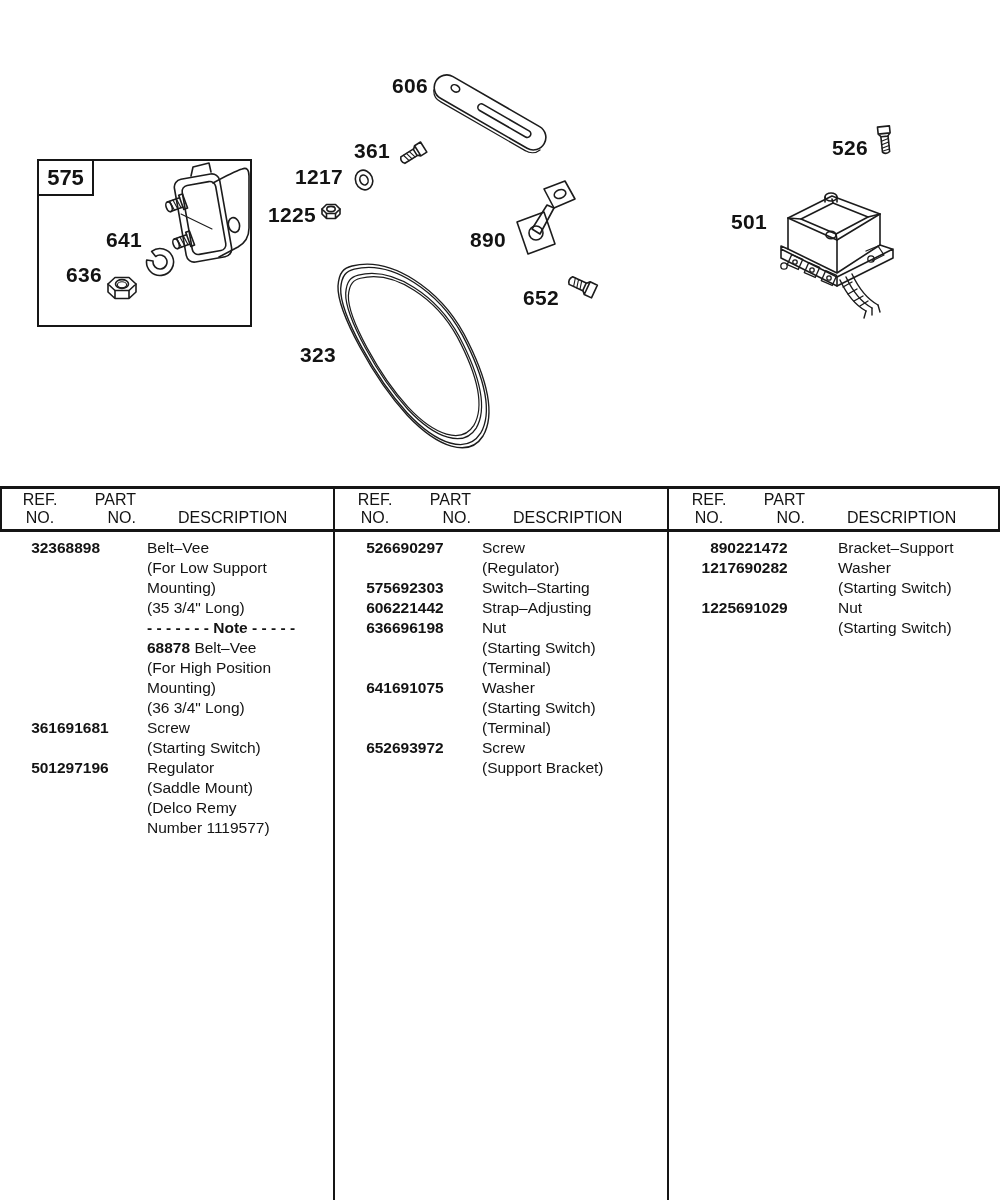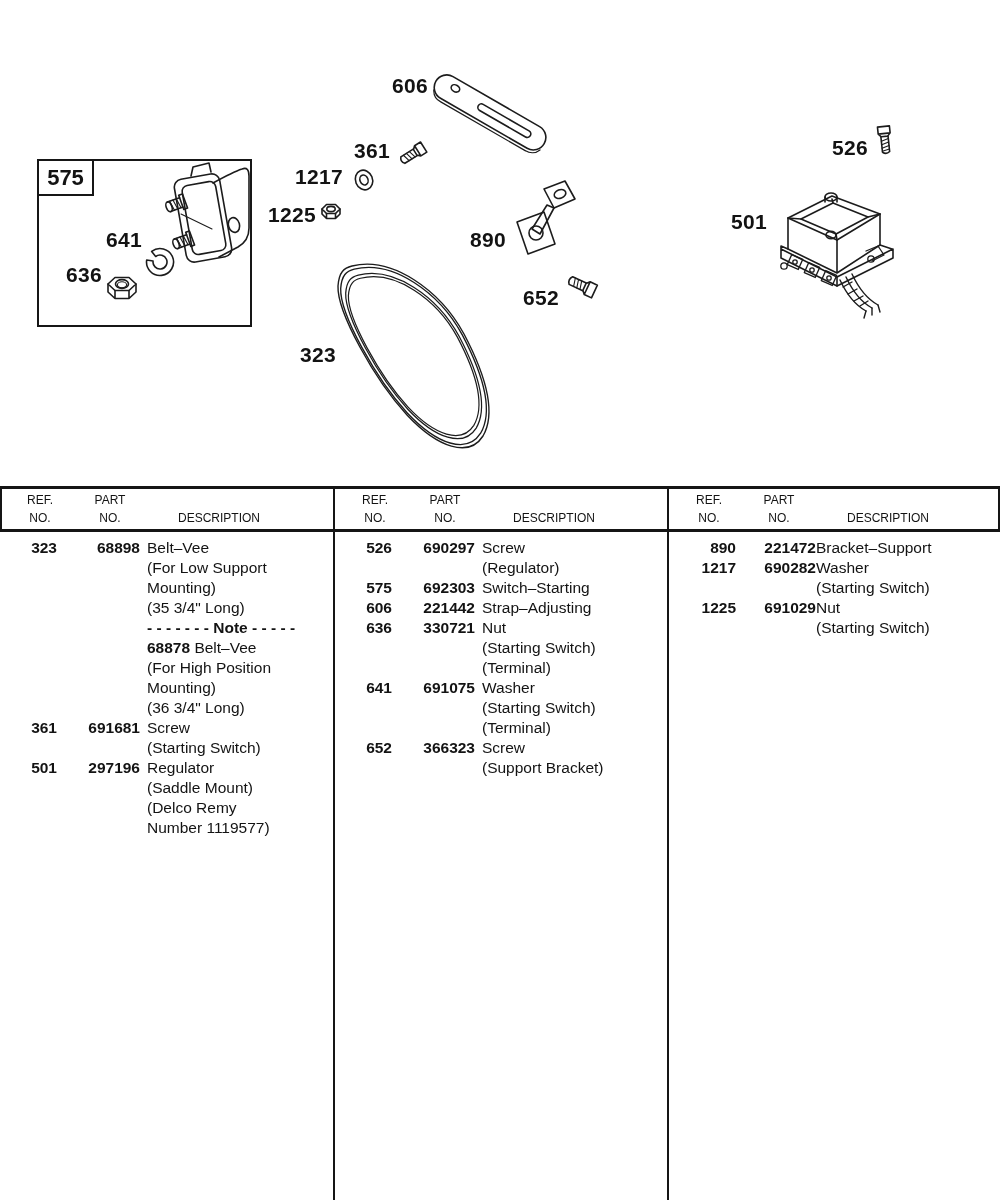--- a/index.html
+++ b/index.html
@@ -33,32 +33,32 @@
   .line-top{left:0;top:486px;width:1000px;height:3px;}
   .line-mid{left:0;top:529px;width:1000px;height:3px;}
   .vline-a{left:333px;top:486px;width:2px;height:714px;}
   .vline-b{left:667px;top:486px;width:2px;height:714px;}
   .edge-l{left:0;top:486px;width:2px;height:46px;}
   .edge-r{left:998px;top:486px;width:2px;height:46px;}
   .tcol{position:absolute;top:486px;width:331px;height:714px;}
   .tcol.c1{left:0;}
   .tcol.c2{left:335px;}
   .tcol.c3{left:669px;}
-  .thead{position:absolute;left:0;top:0;width:100%;height:44px;font-size:12px;line-height:18px;}
+  .thead{position:absolute;left:0;top:0;width:100%;height:44px;font-size:16px;line-height:18px;}
   .h-ref{position:absolute;left:14px;top:5px;width:52px;text-align:center;}
-  .h-part{position:absolute;left:84px;top:5px;width:52px;text-align:center;}
+  .h-part{position:absolute;left:84px;top:5px;width:52px;text-align:right;}
   .h-desc{position:absolute;left:178px;top:23px;}
   .tbody{position:absolute;left:0;top:52px;width:100%;font-size:15.5px;line-height:20px;}
   .trow{display:flex;align-items:flex-start;}
   .c-ref{flex:none;width:57px;text-align:right;font-weight:700;}
-  .c-part{flex:none;width:83px;text-align:right;font-weight:700;}
+  .c-part{flex:none;width:83px;text-align:left;font-weight:700;}
   .c-desc{margin-left:7px;}
   .tcol.c3 .c-ref{width:67px;}
   .tcol.c3 .c-part{width:80px;}
-  .tcol.c3 .c-desc{margin-left:0;}
+  .tcol.c3 .c-desc{margin-left:22px;}
   .dline b{font-weight:700;}
 </style>
 </head>
 <body>
 
 <div class="page">
 
   <div class="diagram">
 
     <svg width="1000" height="486" viewBox="0 0 1000 486">
@@ -286,39 +286,39 @@
           </div>
           <div class="trow">
             <span class="c-ref">606</span>
             <span class="c-part">221442</span>
             <div class="c-desc">
               <div class="dline">Strap–Adjusting</div>
             </div>
           </div>
           <div class="trow">
             <span class="c-ref">636</span>
-            <span class="c-part">330721</span>
+            <span class="c-part">696198</span>
             <div class="c-desc">
               <div class="dline">Nut</div>
               <div class="dline">(Starting Switch)</div>
               <div class="dline">(Terminal)</div>
             </div>
           </div>
           <div class="trow">
             <span class="c-ref">641</span>
             <span class="c-part">691075</span>
             <div class="c-desc">
               <div class="dline">Washer</div>
               <div class="dline">(Starting Switch)</div>
               <div class="dline">(Terminal)</div>
             </div>
           </div>
           <div class="trow">
             <span class="c-ref">652</span>
-            <span class="c-part">366323</span>
+            <span class="c-part">693972</span>
             <div class="c-desc">
               <div class="dline">Screw</div>
               <div class="dline">(Support Bracket)</div>
             </div>
           </div>
         </div>
     </div>
 
     <div class="tcol c3">
       <div class="thead">

